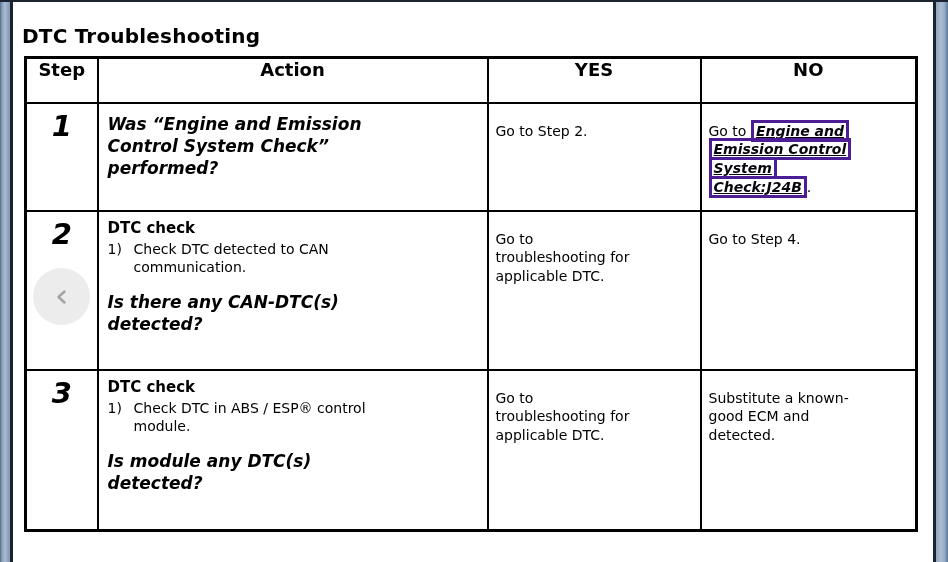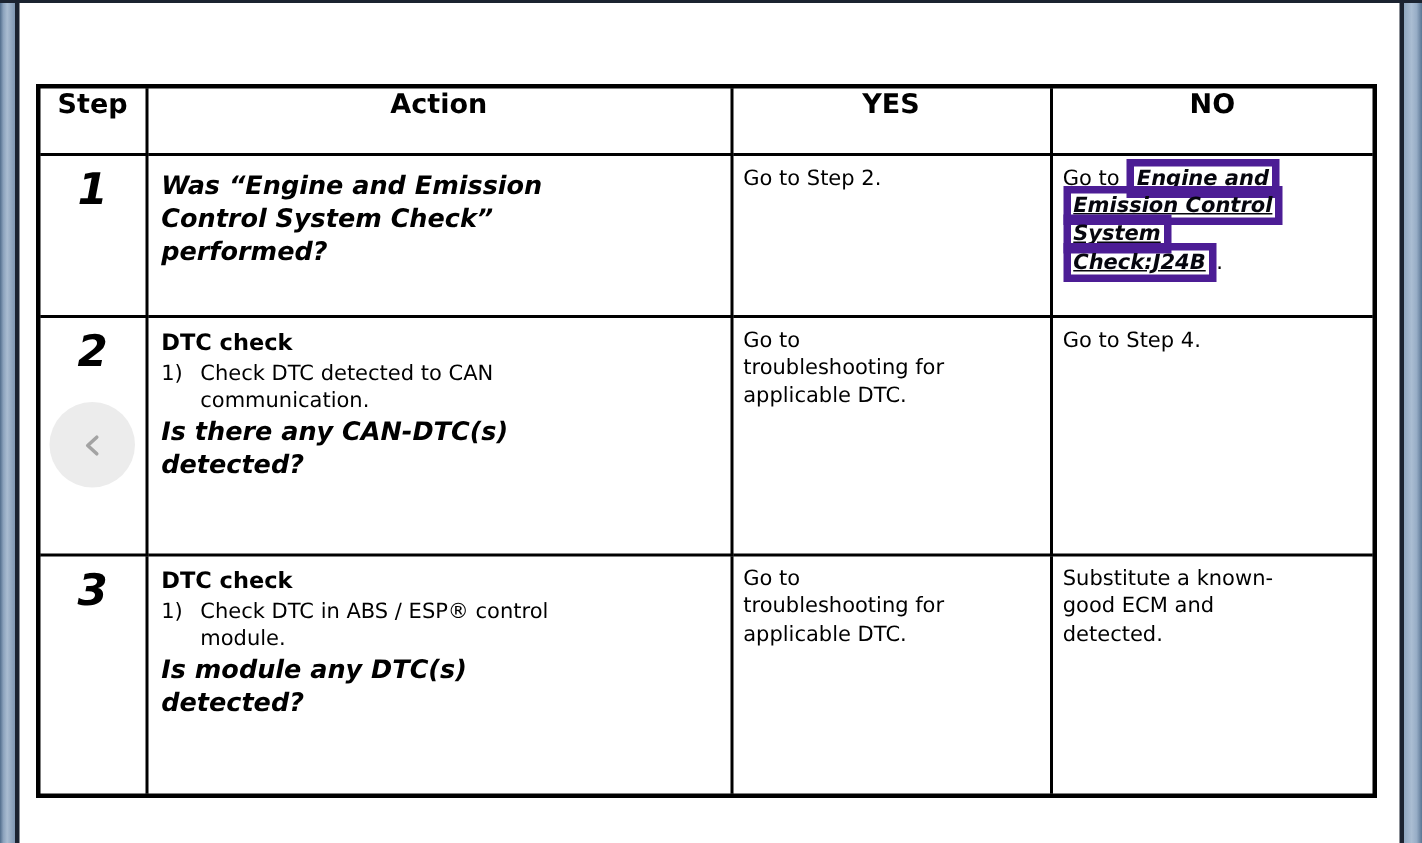--- a/index.html
+++ b/index.html
@@ -69,29 +69,29 @@
   td.action-cell { padding: 7px 13px 6px 9px; }
   .action-q {
     font-weight: bold; font-style: italic; font-size: 17px;
     line-height: 1.3; max-width: 272px;
   }
   .action-q.first { padding-top: 2px; }
   .action-title { font-weight: bold; font-size: 15px; line-height: 1.25; }
   .action-li { display: flex; font-size: 14px; line-height: 1.3; margin-top: 3px; max-width: 272px; }
   .action-li .num { flex: 0 0 26px; }
   .action-li .txt { flex: 1 1 auto; }
-  .action-q.after-list { }
+  .action-q.after-list { margin-top: 14px; }
 
   td.small-cell { padding: 6px 7px; }
-  .cell-text { font-size: 14px; line-height: 1.35; max-width: 151px; }
+  .cell-text { font-size: 14px; line-height: 1.35; max-width: 151px; margin-top: 12px; }
 
   a.doclink {
     font-weight: bold; font-style: italic;
     color: #06060e; text-decoration: underline;
-    border: 5px solid #4c1d95;
+    border: 3px solid #4c1d95;
     padding: 0 2px;
     -webkit-box-decoration-break: clone;
     box-decoration-break: clone;
     cursor: pointer;
   }
 
   .prev-btn {
     position: absolute; left: 33px; top: 268px;
     width: 57px; height: 57px; border-radius: 50%;
     background: #ececec; border: none;
@@ -101,20 +101,21 @@
 </style>
 </head>
 <body>
 
 <div class="canvas">
   <div class="top-border"></div>
   <div class="edge-strip left"></div>
   <div class="edge-strip right"></div>
 
   <div class="content">
+    <div class="title">DTC Troubleshooting</div>
 
     <table class="dtc">
       <colgroup>
         <col class="c-step">
           <col class="c-action">
           <col class="c-yes">
           <col class="c-no">
       </colgroup>
       <thead>
         <tr class="hdr">

